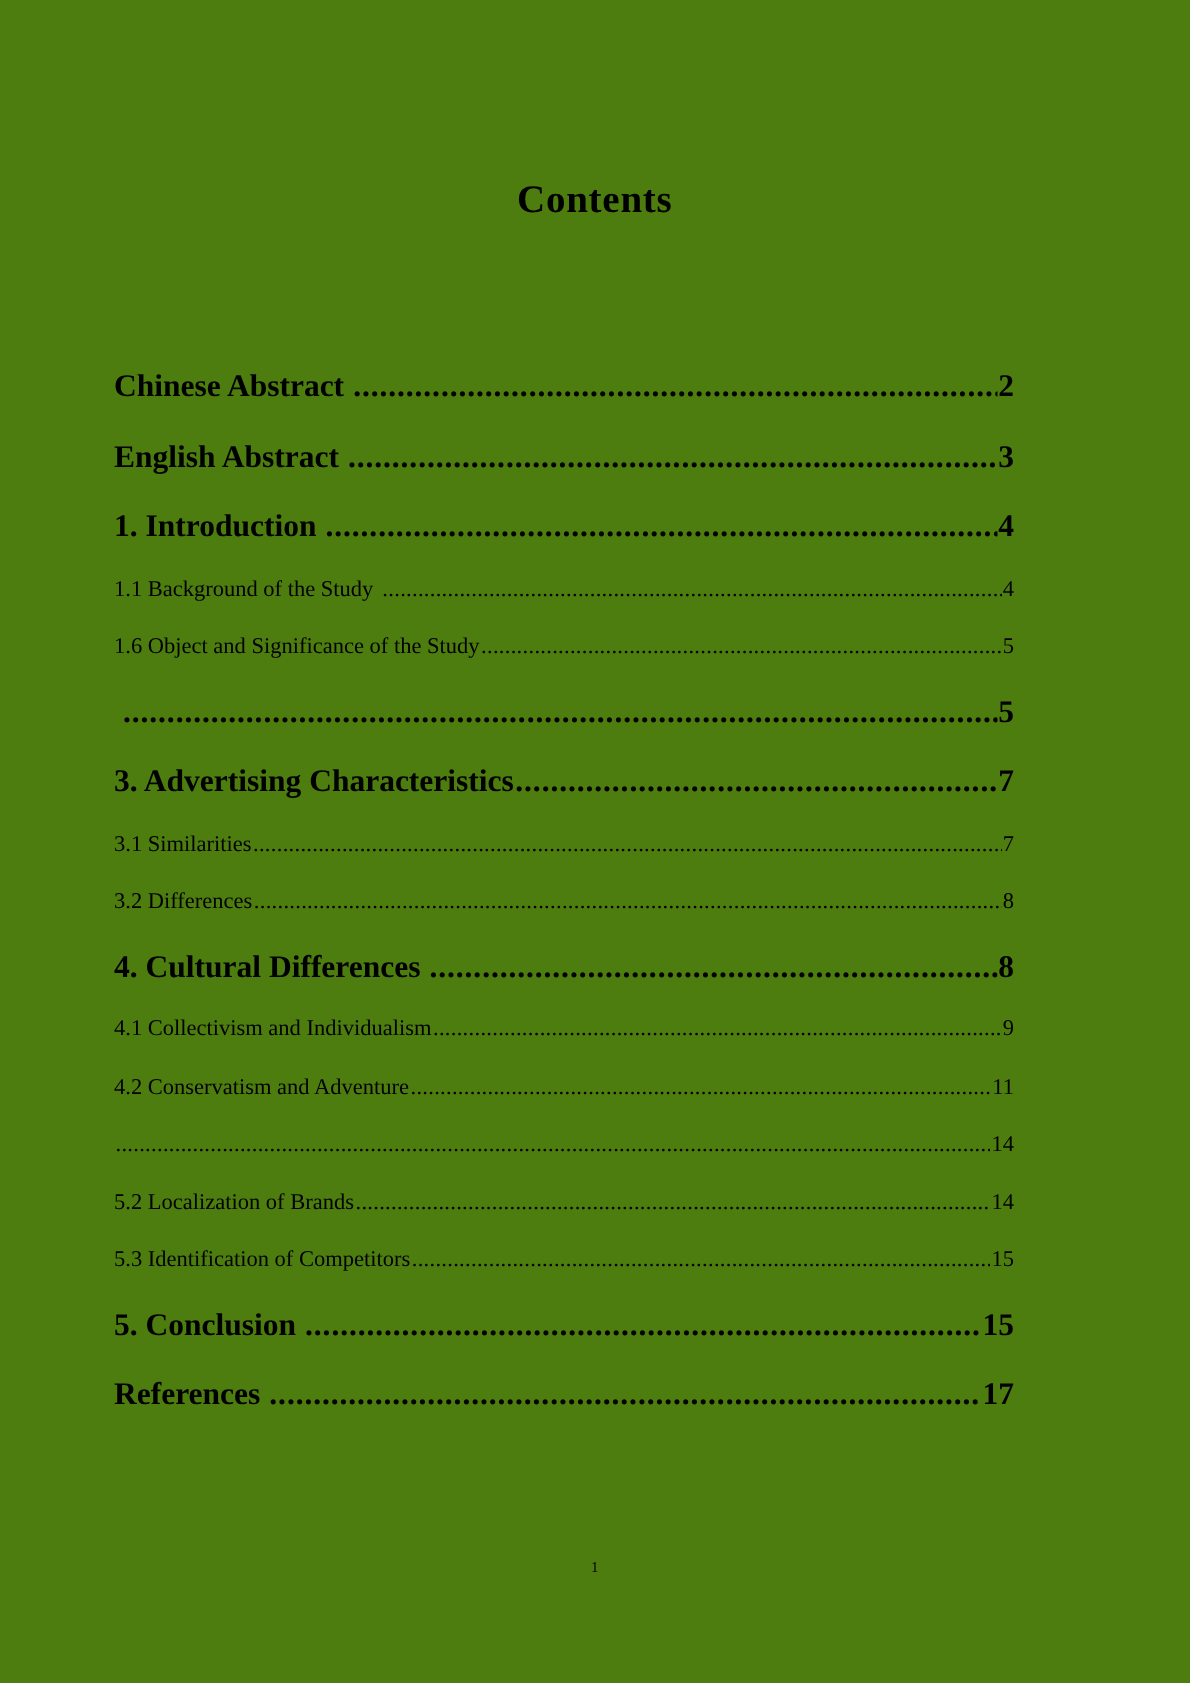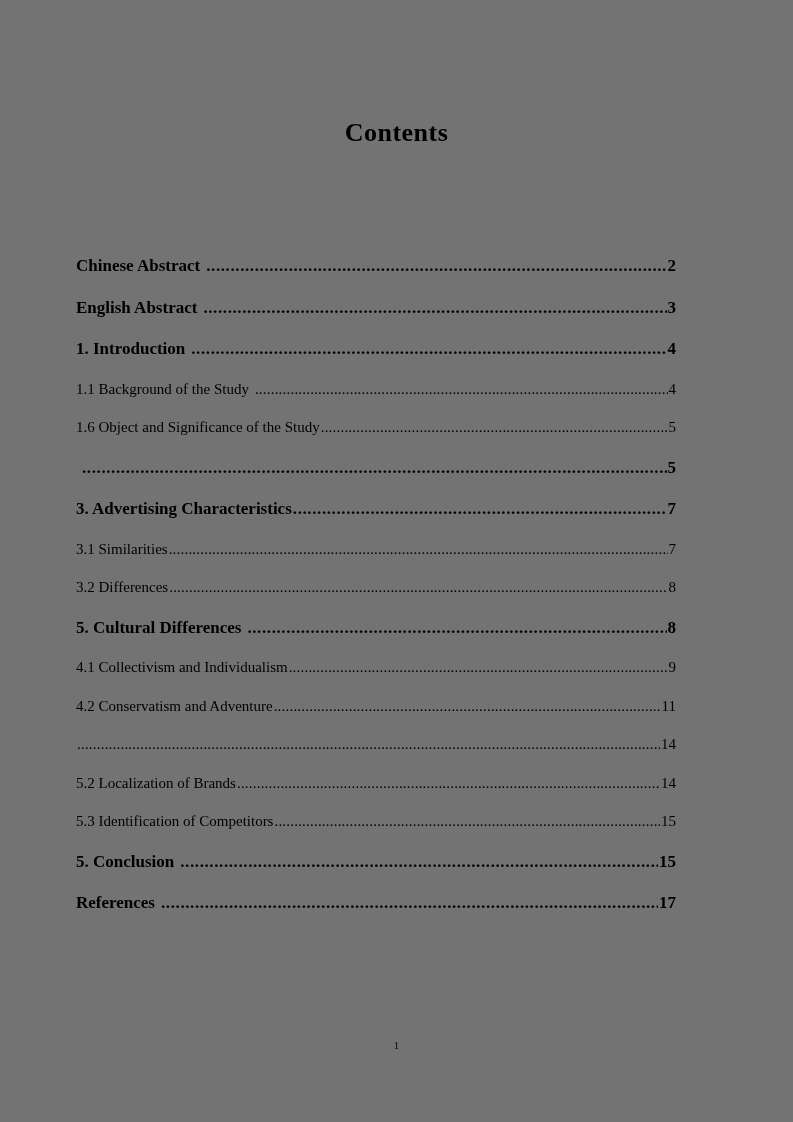--- a/index.html
+++ b/index.html
@@ -4,21 +4,21 @@
 <style>
   html, body {
     margin: 0;
     padding: 0;
     background: #ffffff;
   }
   .page {
     position: relative;
     width: 793px;
     height: 1122px;
-    background: #737373;
+    background: #4d7c0f;
     margin: 0 auto;
     overflow: hidden;
     font-family: "Liberation Serif", "DejaVu Serif", serif;
     color: #000000;
   }
   .title {
     position: absolute;
     top: 118px;
     left: 0;
     width: 793px;
@@ -35,23 +35,22 @@
     width: 600px;
   }
   .toc-entry {
     display: flex;
     align-items: baseline;
     width: 100%;
     white-space: nowrap;
     margin-bottom: 21.5px;
   }
   .toc-entry.level1 {
-    font-size: 17px;
+    font-size: 21px;
     font-weight: bold;
-    margin-top: 11px;
   }
   .toc-entry.level2 {
     font-size: 15px;
     font-weight: normal;
     justify-content: center;
   }
   .entry-label {
     flex: 0 0 auto;
   }
   .leader {
@@ -138,21 +137,21 @@
         <span class="entry-label">3.1 Similarities</span>
         <span class="leader"></span>
         <span class="entry-page">7</span>
       </div>
       <div class="toc-entry level2">
         <span class="entry-label">3.2 Differences</span>
         <span class="leader"></span>
         <span class="entry-page">8</span>
       </div>
       <div class="toc-entry level1">
-        <span class="entry-label">5. Cultural Differences</span>
+        <span class="entry-label">4. Cultural Differences</span>
         <span class="spacer-gap"></span>
         <span class="leader"></span>
         <span class="entry-page">8</span>
       </div>
       <div class="toc-entry level2">
         <span class="entry-label">4.1 Collectivism and Individualism</span>
         <span class="leader"></span>
         <span class="entry-page">9</span>
       </div>
       <div class="toc-entry level2">

